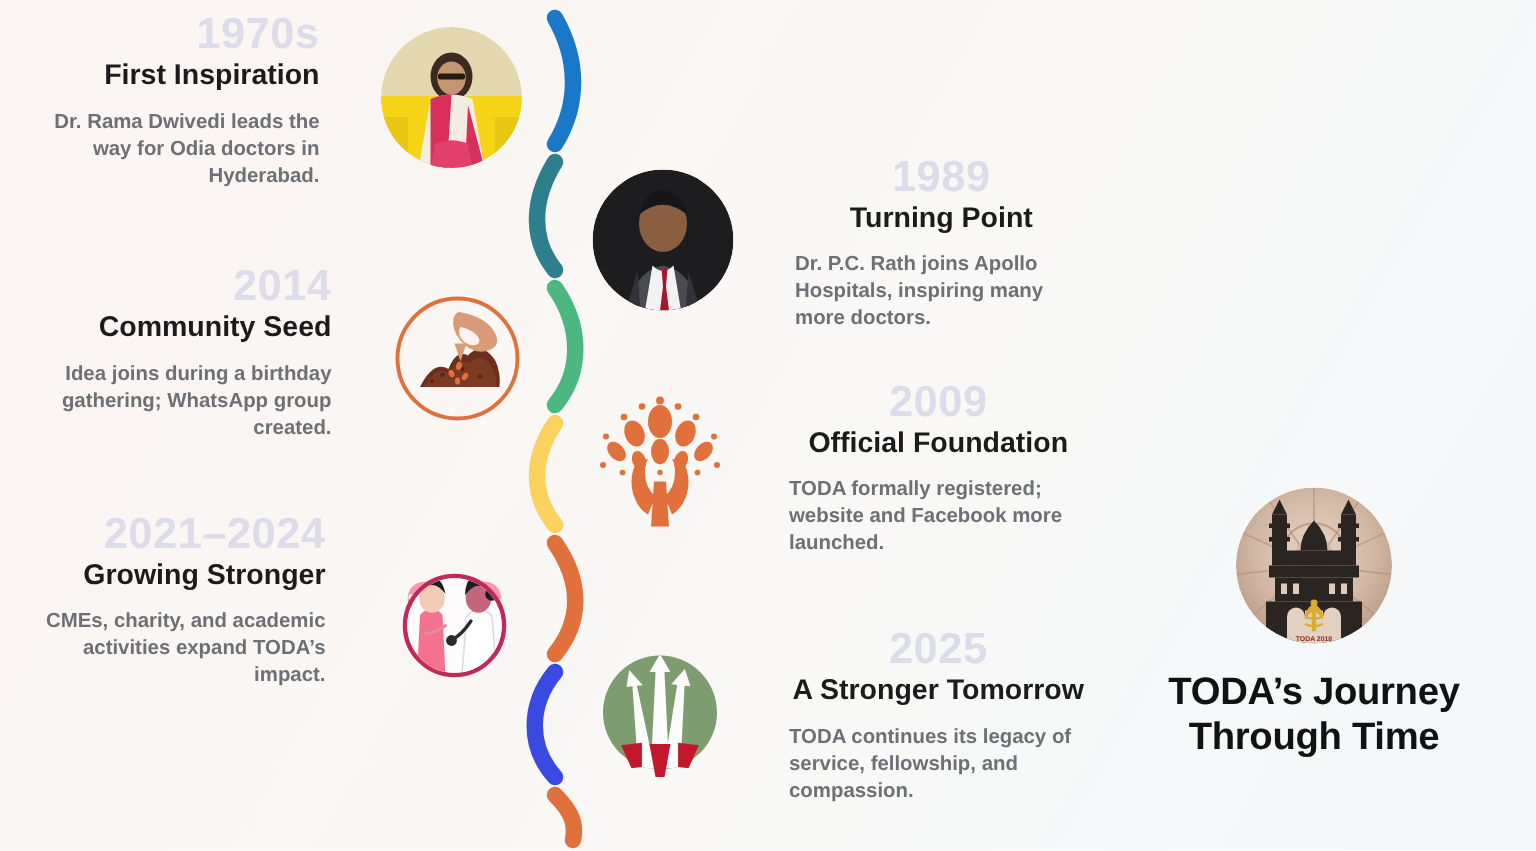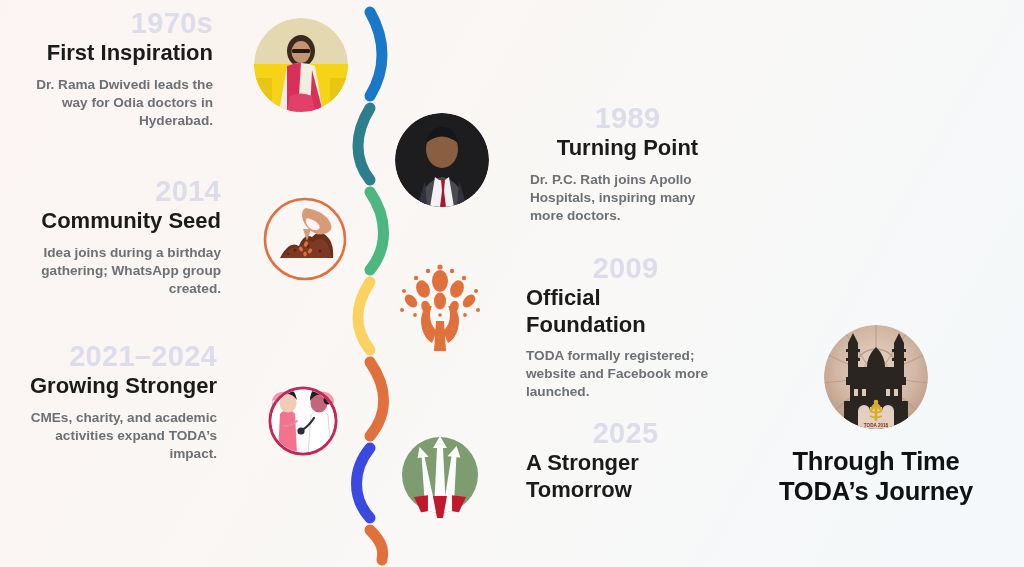--- a/index.html
+++ b/index.html
@@ -19,21 +19,21 @@
   .ms .txt { display:flex; flex-direction:column; }
   .ms.left  { flex-direction:row; }
   .ms.left  .txt { text-align:right; align-items:flex-end; }
   .ms.right .txt { text-align:left;  align-items:center; }
 
   .yr {
     font-size:29px; font-weight:700; letter-spacing:.3px;
     color:#dcdcea; line-height:1.05; margin-bottom:2px;
   }
   .ttl {
-    font-size:22px; font-weight:700; color:#1b1b1b;
+    font-size:19px; font-weight:700; color:#1b1b1b;
     line-height:1.2; margin-bottom:9px;
   }
   .desc {
     font-size:13.6px; color:#6d7074; line-height:1.33; max-width:212px;font-weight:bold;
   }
 
   
   .media { flex:0 0 auto; border-radius:50%; overflow:hidden; position:relative; }
   .ms.left  .media { margin-left:22px; }
   .ms.right .media { margin-right:22px; }
@@ -177,21 +177,21 @@
       </g>
     </svg>
   </div>
   <div class="txt">
     <div class="yr">2009</div>
     <div class="ttl">Official Foundation</div>
     <div class="desc">TODA formally registered; website and Facebook more launched.</div>
   </div>
 </div>
 
-<div class="ms left" style="left:22px; top:341px; width:326px;align-items:center;">
+<div class="ms left" style="left:22px; top:341px; width:326px;">
   <div class="txt">
     <div class="yr">2021–2024</div>
     <div class="ttl">Growing Stronger</div>
     <div class="desc">CMEs, charity, and academic activities expand TODA’s impact.</div>
   </div>
   <div class="media" style="width:90px;height:90px;margin-top:24px;">
     <svg viewBox="0 0 90 90" width="90" height="90">
       <path d="M45 34 C 30 16, 12 22, 14 36 C 16 48, 34 56, 45 64 C 56 56, 74 48, 76 36 C 78 22, 60 16, 45 34z" fill="#f799ae"></path>
       <path d="M16 33 h10 l4 -11 l6 22 l5 -16 l4 8 h30" fill="none" stroke="#fbf4f3" stroke-width="3.4" stroke-linejoin="round" stroke-linecap="round"></path>
       <circle cx="45" cy="52" r="33" fill="none" stroke="#c2285a" stroke-width="3"></circle>
@@ -235,20 +235,21 @@
         <path d="M38 66 l14 0 l-4 22 h-6z" fill="#c1182b"></path>
         <path d="M20 66 l14 0 l-2 16 h-7z" fill="#c1182b" transform="rotate(-7 27 74)"></path>
         <path d="M56 66 l14 0 l-5 16 h-7z" fill="#c1182b" transform="rotate(7 63 74)"></path>
       </g>
       <path d="M7 66 a38 38 0 0 0 76 0 z" fill="none"></path>
     </svg>
   </div>
   <div class="txt">
     <div class="yr">2025</div>
     <div class="ttl">A Stronger Tomorrow</div>
+    <div class="desc">TODA continues its legacy of service, fellowship, and compassion.</div>
   </div>
 </div>
 
 <div id="hero">
   <div class="logo">
     <svg viewBox="0 0 104 104" width="104" height="104">
       <defs>
         <clipPath id="lg">
             <circle cx="52" cy="52" r="52"></circle>
           </clipPath>
@@ -310,16 +311,16 @@
           <path d="M52 77 q-7 5 -6 11 q4 -5 6 -6 q2 1 6 6 q1 -6 -6 -11z"></path>
           <circle cx="52" cy="77" r="2.3"></circle>
           <path d="M46 86 q6 3 12 0" fill="none" stroke="#d8ad2a" stroke-width="1.6"></path>
           <path d="M46 91 q6 3 12 0" fill="none" stroke="#d8ad2a" stroke-width="1.6"></path>
         </g>
         <text x="52" y="102" text-anchor="middle" font-family="'Liberation Sans', sans-serif" font-size="4.6" font-weight="700" fill="#8c2b18">TODA 2018</text>
       </g>
     </svg>
   </div>
   <div class="hero-title">
+    <div>TODA’s Journey</div>
     <div>Through Time</div>
-    <div>TODA’s Journey</div>
   </div>
 </div>
 
 </body></html>

